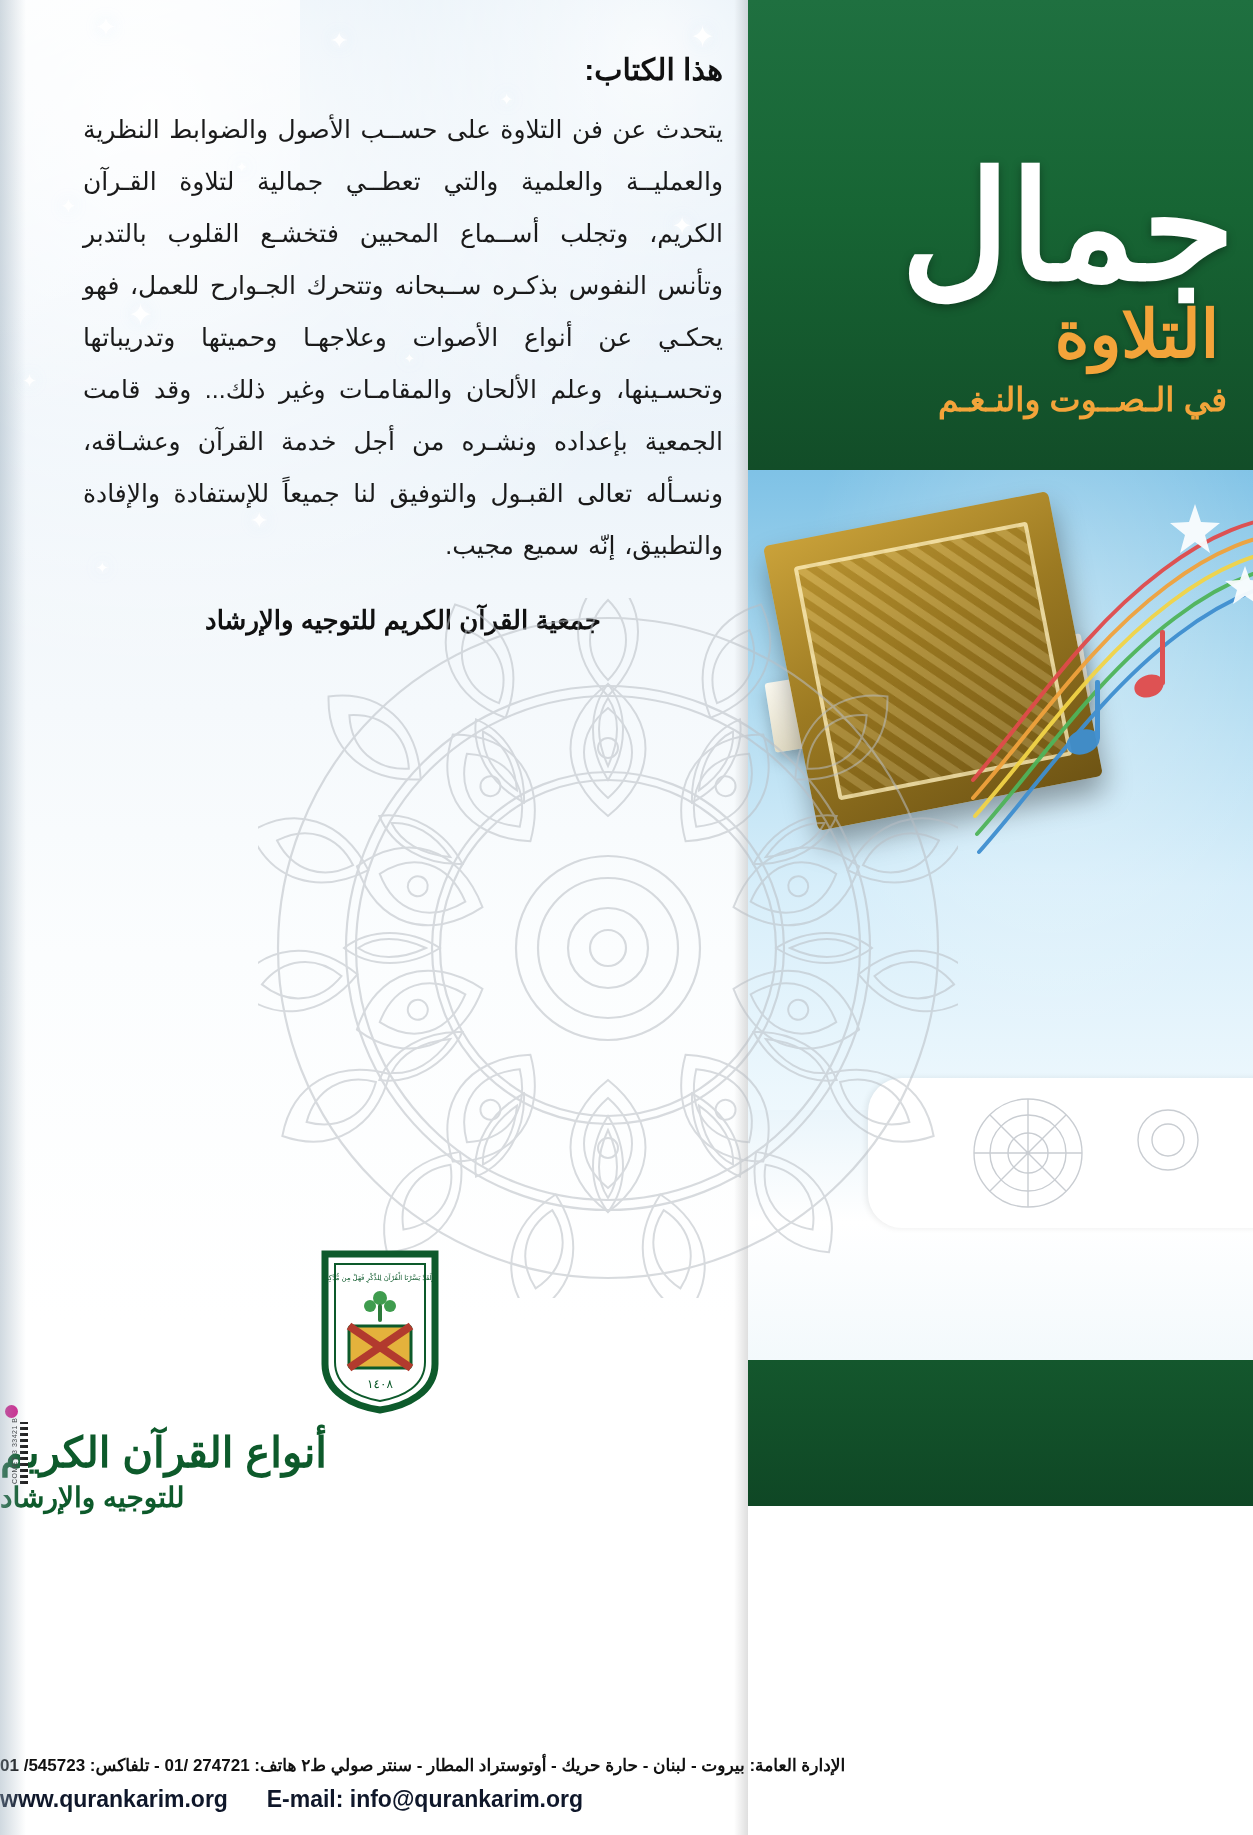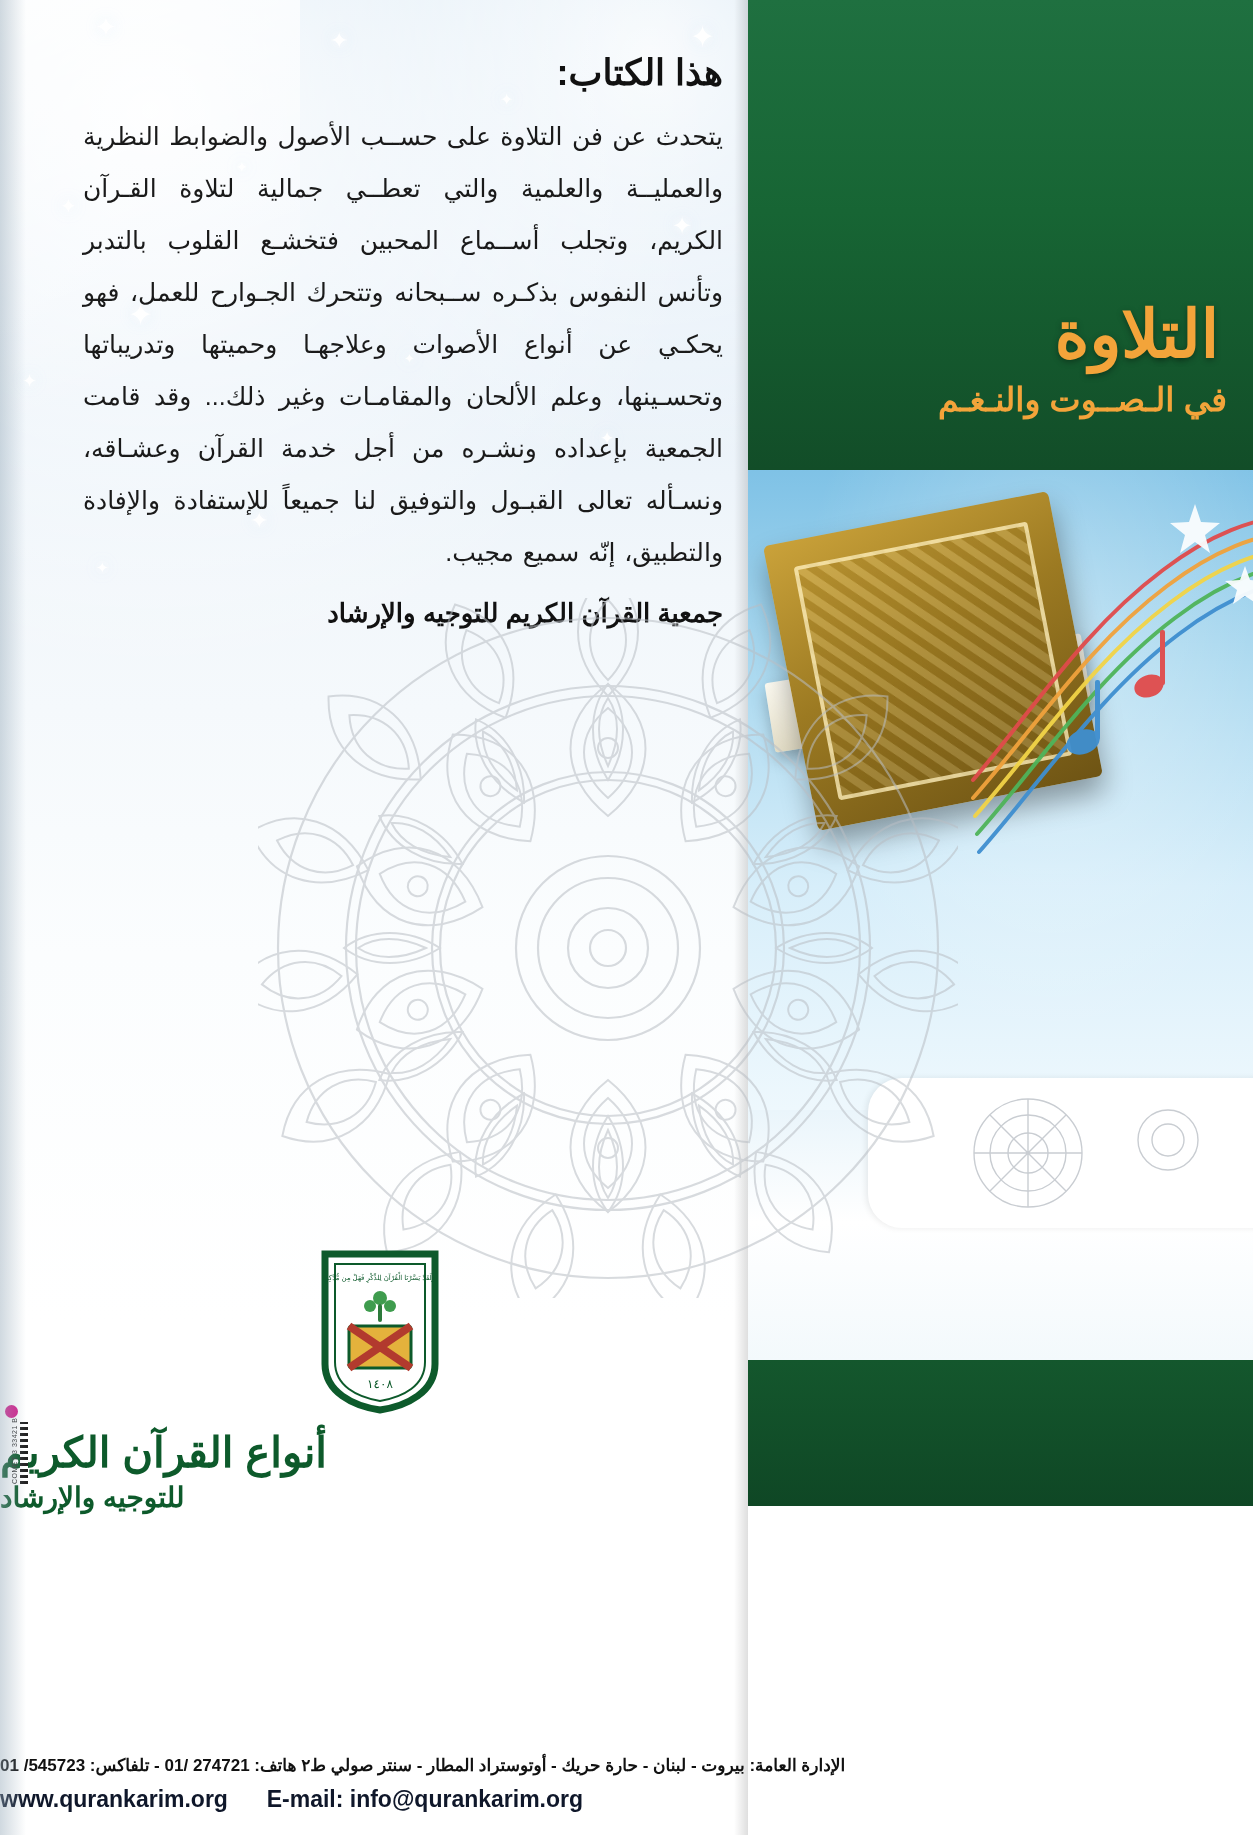--- a/index.html
+++ b/index.html
@@ -181,41 +181,41 @@
   
   .blurb {
     position: absolute;
     top: 52px;
     right: 530px;
     width: 640px;
     text-align: justify;
     direction: rtl;
   }
   .blurb-head {
-    font-size: 36px;
+    font-size: 30px;
     font-weight: 700;
     color: #111111;
     margin: 0 0 16px 0;
     text-align: right;
   }
   .blurb-body p {
     font-size: 25px;
     line-height: 52px;
     color: #1a1a1a;
     margin: 0 0 4px 0;
     text-align: justify;
     text-align-last: right;
     word-spacing: 2px;
   }
   .blurb-sign {
-    margin-top: 20px;
+    margin-top: 34px;
     font-size: 26px;
     font-weight: 700;
     color: #111111;
-    text-align: right;
+    text-align: center;
   }
 
   
   .mandala {
     position: absolute;
     left: 258px;
     top: 598px;
     width: 700px;
     height: 700px;
     opacity: 0.55;
@@ -337,20 +337,21 @@
   <div class="star" style="left:22px;  top:372px; font-size:18px;">✦</div>
   <div class="star" style="left:404px; top:352px; font-size:13px;">✦</div>
   <div class="star" style="left:600px; top:430px; font-size:17px;">✦</div>
   <div class="star" style="left:250px; top:510px; font-size:22px;">✦</div>
   <div class="star" style="left:96px;  top:560px; font-size:15px;">✦</div>
 
   <div class="cover-strip">
 
     <div class="cover-green"></div>
 
+    <div class="cover-title-ar">جمال</div>
     <div class="cover-sub-ar">التلاوة</div>
     <div class="cover-sub2-ar">في الـصــوت والنـغـم</div>
 
     <div class="cover-photo">
       <div class="quran-pages"></div>
       <div class="quran-book"></div>
 
       <svg class="music-swirl" viewBox="0 0 330 380">
         <g fill="none" stroke-width="4" stroke-linecap="round">
           <path d="M10,300 C70,230 120,150 200,90 C250,52 290,40 325,35" stroke="#e04b4b"></path>

